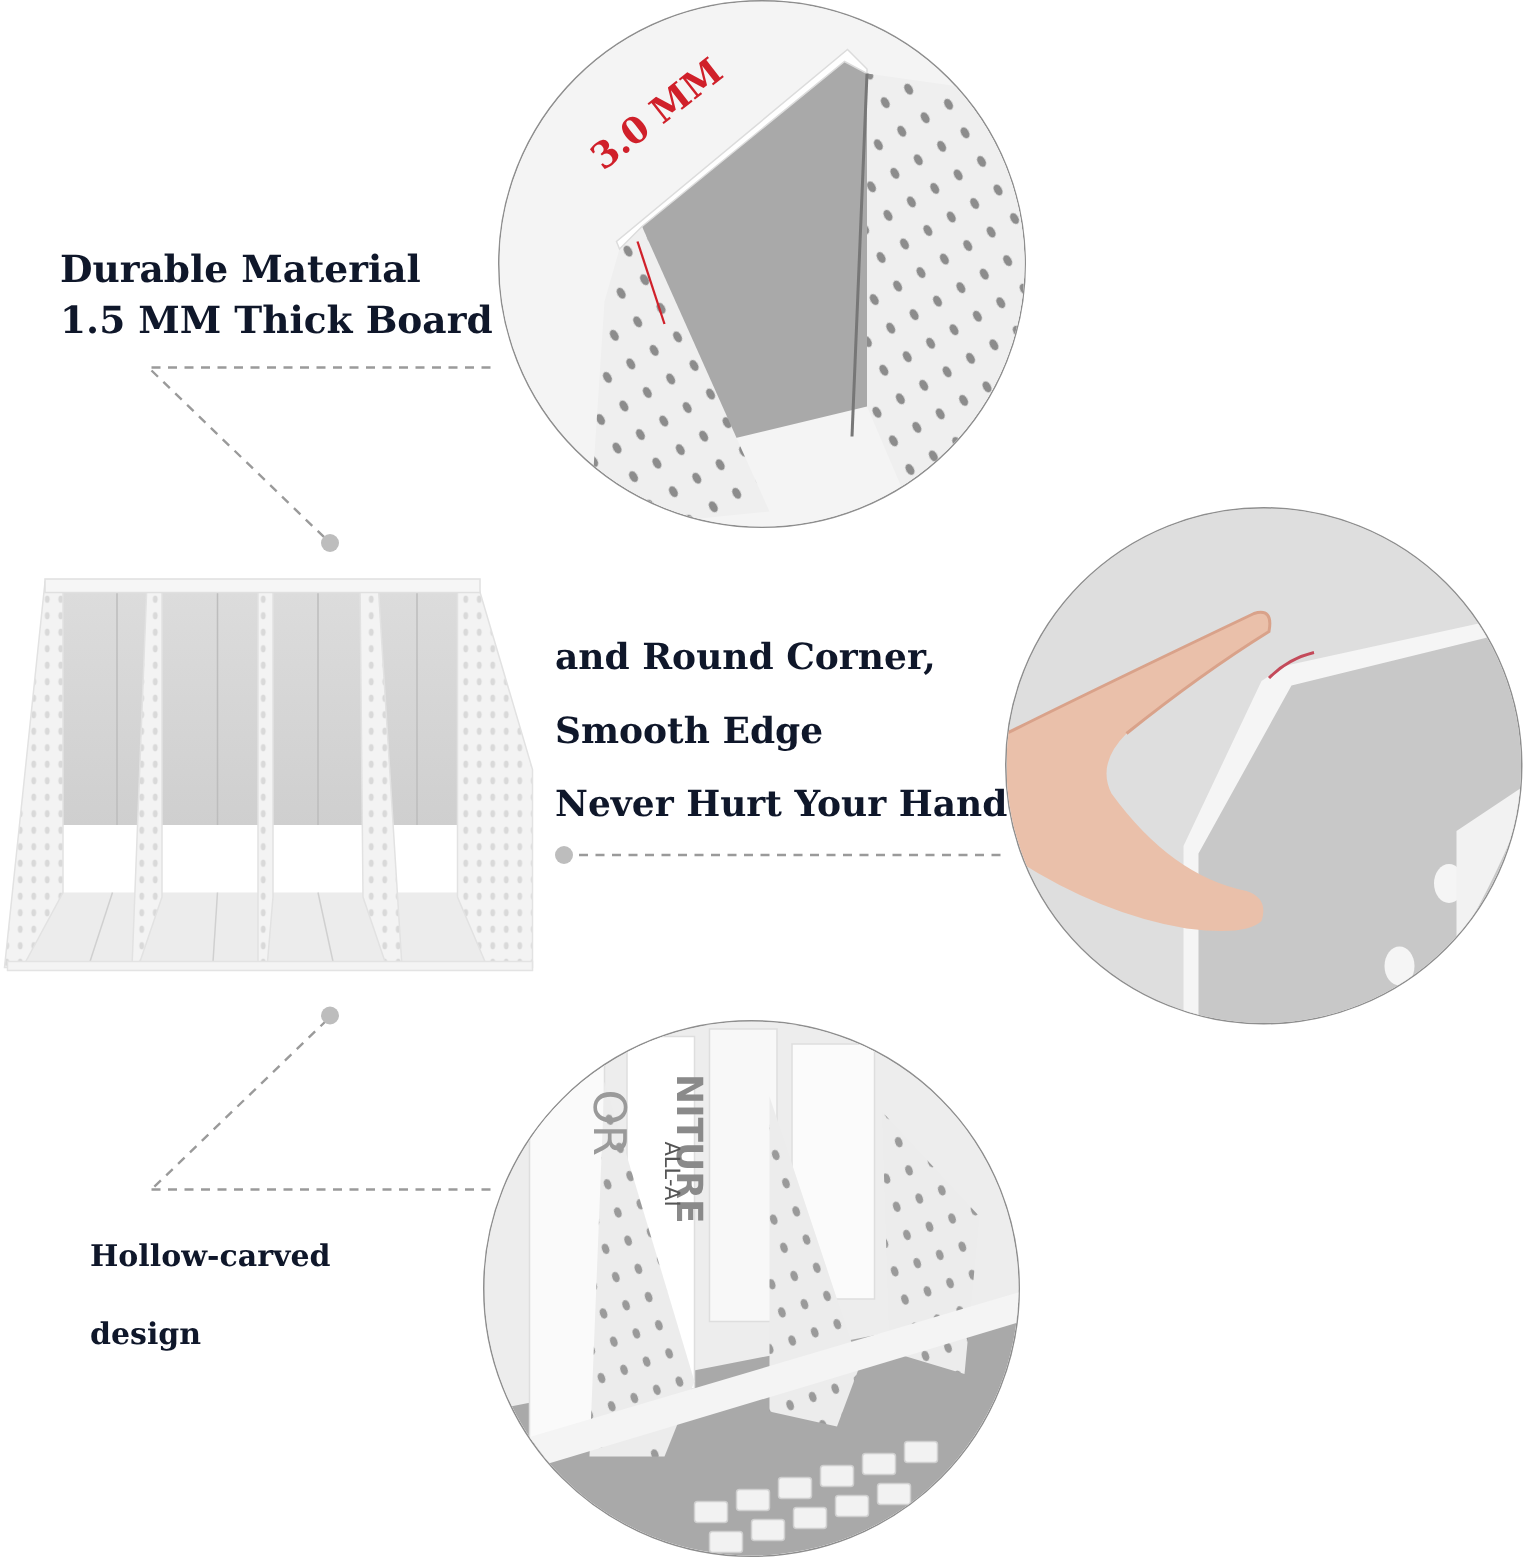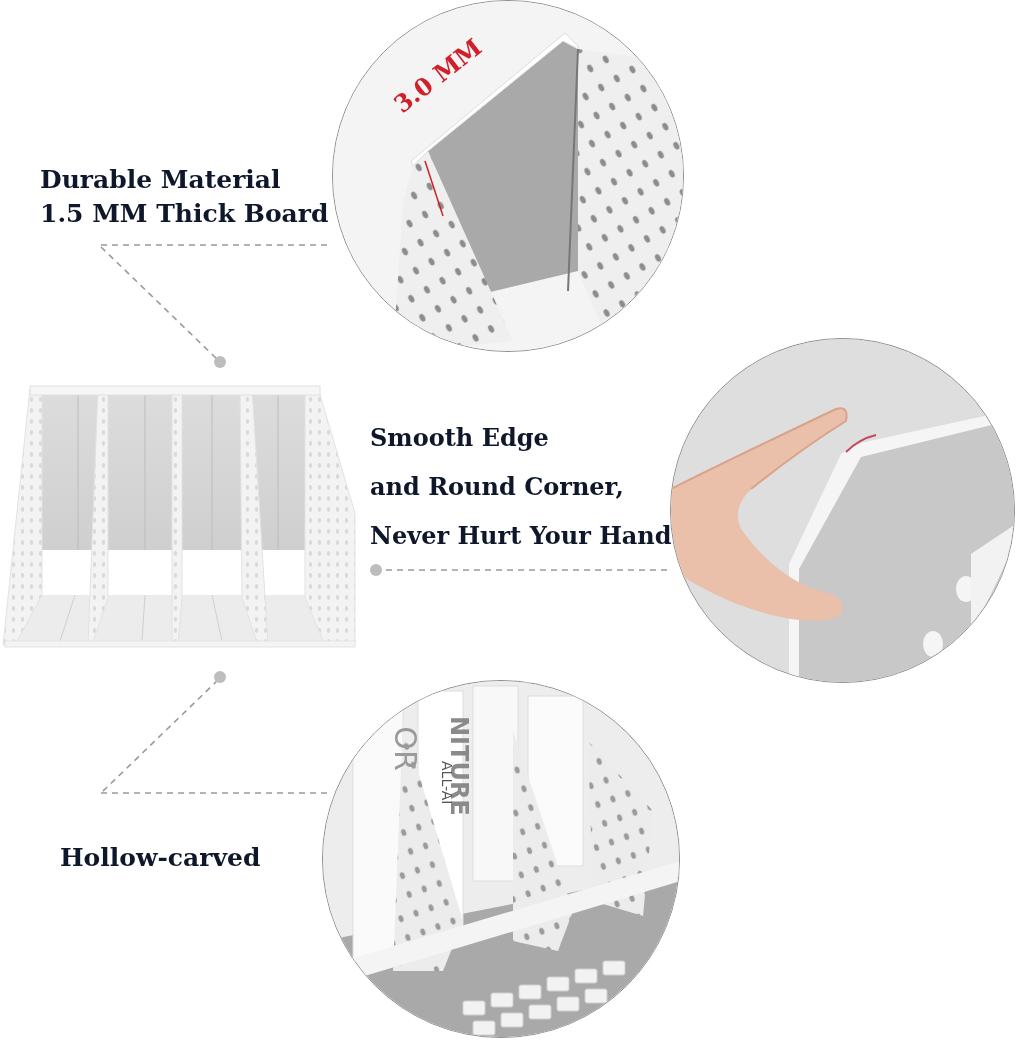--- a/index.html
+++ b/index.html
@@ -29,27 +29,28 @@
 <div class="dot" style="left:214px;top:356px;"></div>
 <div class="dot" style="left:370px;top:564px;"></div>
 <div class="dot" style="left:214px;top:671px;"></div>
 
 <div class="label" style="left:40px;top:163px;width:290px;font-size:25px;line-height:34px;">
   <div>Durable Material</div>
   <div>1.5 MM Thick Board</div>
 </div>
 
 <div class="label" style="left:370px;top:413px;width:320px;font-size:24px;line-height:49px;">
+  <div>and Round Corner,</div>
   <div>Smooth Edge</div>
-  <div>and Round Corner,</div>
   <div>Never Hurt Your Hand</div>
 </div>
 
-<div class="label" style="left:60px;top:832px;width:250px;font-size:25px;line-height:52px;">
+<div class="label" style="left:60px;top:811px;width:250px;font-size:20px;line-height:52px;">
   <div>Hollow-carved</div>
+  <div>design</div>
 </div>
 
 <div class="abs" style="left:0;top:383px;width:360px;height:270px;">
   <svg width="360" height="270" viewBox="0 0 360 270">
     <defs>
       <linearGradient id="back" x1="0" y1="0" x2="0" y2="1">
         <stop offset="0" stop-color="#dcdcdc"></stop>
           <stop offset="1" stop-color="#cfcfcf"></stop>
       </linearGradient>
       <pattern id="holes" width="9" height="11" patternUnits="userSpaceOnUse">

